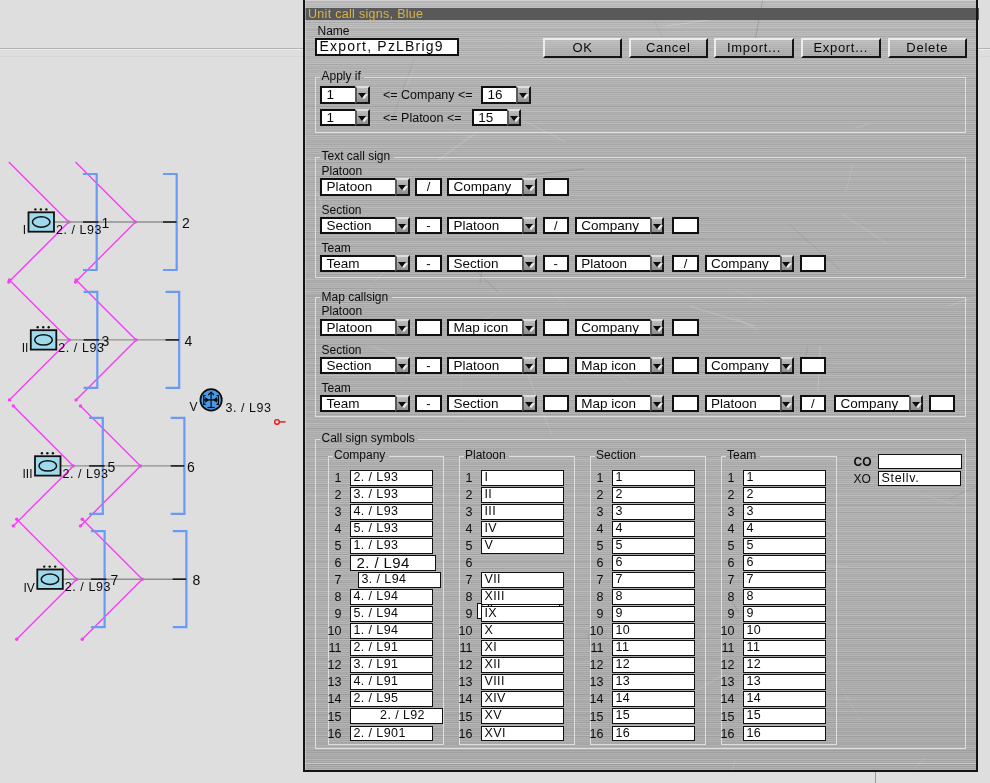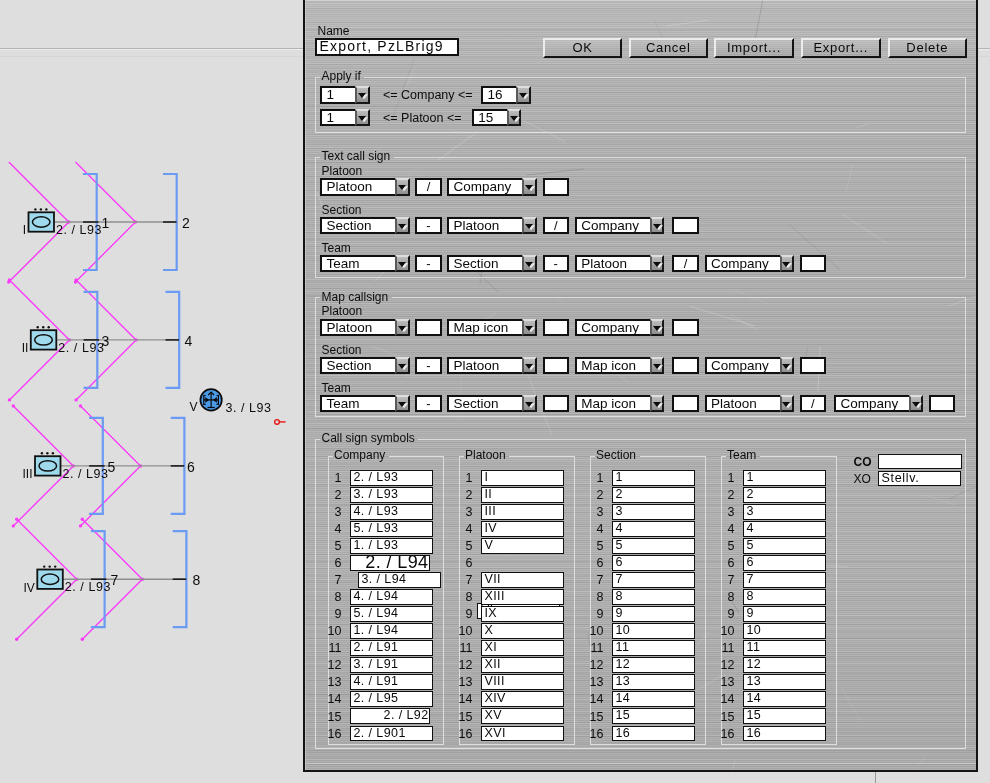--- a/index.html
+++ b/index.html
@@ -150,20 +150,21 @@
       <line x1="652" y1="505" x2="621" y2="495" stroke="rgba(255,255,255,0.12)" stroke-width="0.8"></line>
       <line x1="646" y1="499" x2="685" y2="481" stroke="rgba(70,70,70,0.18)" stroke-width="0.8"></line>
       <line x1="550" y1="165" x2="543" y2="191" stroke="rgba(255,255,255,0.14)" stroke-width="0.8"></line>
       <line x1="176" y1="323" x2="193" y2="313" stroke="rgba(255,255,255,0.16)" stroke-width="0.8"></line>
       <line x1="390" y1="692" x2="422" y2="674" stroke="rgba(255,255,255,0.19)" stroke-width="0.8"></line>
       <line x1="351" y1="19" x2="366" y2="53" stroke="rgba(70,70,70,0.10)" stroke-width="0.8"></line>
       <line x1="119" y1="365" x2="68" y2="346" stroke="rgba(255,255,255,0.16)" stroke-width="0.8"></line>
       <line x1="372" y1="601" x2="355" y2="594" stroke="rgba(255,255,255,0.14)" stroke-width="0.8"></line>
       <line x1="515" y1="391" x2="517" y2="346" stroke="rgba(255,255,255,0.26)" stroke-width="0.8"></line>
     </svg>
+<div style="position:absolute;left:2px;top:7.5px;width:671px;height:12px;background:#595959;font-size:12.5px;letter-spacing:0.3px;line-height:12.5px;color:#d9b44a;padding-left:3px;overflow:visible;white-space:nowrap;">Unit call signs, Blue</div>
 <div style="position:absolute;left:14.5px;top:23px;height:16px;line-height:16px;font-size:12px;color:#0d0d0d;text-align:left;white-space:nowrap;">Name</div>
 <div style="position:absolute;left:11.5px;top:38px;width:137px;height:13.5px;background:#fff;border:2px solid #101010;font-size:14px;line-height:13.5px;color:#0a0a0a;letter-spacing:1.2px;padding-left:3px;text-align:left;white-space:nowrap;overflow:hidden;">Export, PzLBrig9</div>
 <div style="position:absolute;left:240px;top:38px;width:75px;height:15.5px;background-image:repeating-linear-gradient(0deg, rgba(255,255,255,0.09) 0 1px, rgba(0,0,0,0.03) 1px 2px),linear-gradient(180deg,#bfbfbf,#a8a8a8);border:2px solid;border-color:#ececec #141414 #141414 #ececec;font-size:13px;letter-spacing:0.7px;line-height:15.5px;text-align:center;color:#0a0a0a;">OK</div>
 <div style="position:absolute;left:325.5px;top:38px;width:75.5px;height:15.5px;background-image:repeating-linear-gradient(0deg, rgba(255,255,255,0.09) 0 1px, rgba(0,0,0,0.03) 1px 2px),linear-gradient(180deg,#bfbfbf,#a8a8a8);border:2px solid;border-color:#ececec #141414 #141414 #ececec;font-size:13px;letter-spacing:0.7px;line-height:15.5px;text-align:center;color:#0a0a0a;">Cancel</div>
 <div style="position:absolute;left:411px;top:38px;width:76px;height:15.5px;background-image:repeating-linear-gradient(0deg, rgba(255,255,255,0.09) 0 1px, rgba(0,0,0,0.03) 1px 2px),linear-gradient(180deg,#bfbfbf,#a8a8a8);border:2px solid;border-color:#ececec #141414 #141414 #ececec;font-size:13px;letter-spacing:0.7px;line-height:15.5px;text-align:center;color:#0a0a0a;">Import...</div>
 <div style="position:absolute;left:498px;top:38px;width:75.5px;height:15.5px;background-image:repeating-linear-gradient(0deg, rgba(255,255,255,0.09) 0 1px, rgba(0,0,0,0.03) 1px 2px),linear-gradient(180deg,#bfbfbf,#a8a8a8);border:2px solid;border-color:#ececec #141414 #141414 #ececec;font-size:13px;letter-spacing:0.7px;line-height:15.5px;text-align:center;color:#0a0a0a;">Export...</div>
 <div style="position:absolute;left:584.5px;top:38px;width:75.5px;height:15.5px;background-image:repeating-linear-gradient(0deg, rgba(255,255,255,0.09) 0 1px, rgba(0,0,0,0.03) 1px 2px),linear-gradient(180deg,#bfbfbf,#a8a8a8);border:2px solid;border-color:#ececec #141414 #141414 #ececec;font-size:13px;letter-spacing:0.7px;line-height:15.5px;text-align:center;color:#0a0a0a;">Delete</div>
 <div style="position:absolute;left:12px;top:76.5px;width:649px;height:55px;border:1px solid #dedede;border-top:none;"></div>
 <div style="position:absolute;left:12px;top:76.5px;width:5px;height:1px;background:#dedede;"></div>
 <div style="position:absolute;left:61.4px;top:76.5px;width:601.6px;height:1px;background:#dedede;"></div>
@@ -342,39 +343,39 @@
 <div style="position:absolute;left:46.5px;top:470px;width:78px;height:13.5px;background:#fff;border:1.5px solid #101010;font-size:12.5px;line-height:13.5px;color:#0a0a0a;letter-spacing:0.4px;padding-left:3px;text-align:left;white-space:nowrap;overflow:hidden;">2. / L93</div>
 <div style="position:absolute;left:18.5px;top:487.1px;width:20px;height:16.5px;line-height:16.5px;font-size:12.5px;color:#0d0d0d;text-align:right;white-space:nowrap;">2</div>
 <div style="position:absolute;left:46.5px;top:487px;width:78px;height:13.5px;background:#fff;border:1.5px solid #101010;font-size:12.5px;line-height:13.5px;color:#0a0a0a;letter-spacing:0.4px;padding-left:3px;text-align:left;white-space:nowrap;overflow:hidden;">3. / L93</div>
 <div style="position:absolute;left:18.5px;top:504.1px;width:20px;height:16.5px;line-height:16.5px;font-size:12.5px;color:#0d0d0d;text-align:right;white-space:nowrap;">3</div>
 <div style="position:absolute;left:46.5px;top:504.1px;width:78px;height:13.5px;background:#fff;border:1.5px solid #101010;font-size:12.5px;line-height:13.5px;color:#0a0a0a;letter-spacing:0.4px;padding-left:3px;text-align:left;white-space:nowrap;overflow:hidden;">4. / L93</div>
 <div style="position:absolute;left:18.5px;top:521.1px;width:20px;height:16.5px;line-height:16.5px;font-size:12.5px;color:#0d0d0d;text-align:right;white-space:nowrap;">4</div>
 <div style="position:absolute;left:46.5px;top:521.1px;width:78px;height:13.5px;background:#fff;border:1.5px solid #101010;font-size:12.5px;line-height:13.5px;color:#0a0a0a;letter-spacing:0.4px;padding-left:3px;text-align:left;white-space:nowrap;overflow:hidden;">5. / L93</div>
 <div style="position:absolute;left:18.5px;top:538.2px;width:20px;height:16.5px;line-height:16.5px;font-size:12.5px;color:#0d0d0d;text-align:right;white-space:nowrap;">5</div>
 <div style="position:absolute;left:46.5px;top:538.1px;width:78px;height:13.5px;background:#fff;border:1.5px solid #101010;font-size:12.5px;line-height:13.5px;color:#0a0a0a;letter-spacing:0.4px;padding-left:3px;text-align:left;white-space:nowrap;overflow:hidden;">1. / L93</div>
 <div style="position:absolute;left:18.5px;top:555.2px;width:20px;height:16.5px;line-height:16.5px;font-size:12.5px;color:#0d0d0d;text-align:right;white-space:nowrap;">6</div>
-<div style="position:absolute;left:46.5px;top:555.1px;width:78px;height:13.5px;background:#fff;border:1.5px solid #101010;font-size:18px;line-height:13.5px;color:#0a0a0a;letter-spacing:0.4px;padding-left:0;text-align:right;white-space:nowrap;overflow:hidden;">2. / L94</div>
+<div style="position:absolute;left:46.5px;top:555.1px;width:78px;height:13.5px;background:#fff;border:1.5px solid #101010;font-size:15px;line-height:13.5px;color:#0a0a0a;letter-spacing:0.4px;padding-left:6px;text-align:left;white-space:nowrap;overflow:hidden;">2. / L94</div>
 <div style="position:absolute;left:18.5px;top:572.2px;width:20px;height:16.5px;line-height:16.5px;font-size:12.5px;color:#0d0d0d;text-align:right;white-space:nowrap;">7</div>
 <div style="position:absolute;left:46.5px;top:572.2px;width:78px;height:13.5px;background:#fff;border:1.5px solid #101010;font-size:12.5px;line-height:13.5px;color:#0a0a0a;letter-spacing:0.4px;padding-left:3px;text-align:left;white-space:nowrap;overflow:hidden;margin-left:8px;">3. / L94</div>
 <div style="position:absolute;left:18.5px;top:589.3px;width:20px;height:16.5px;line-height:16.5px;font-size:12.5px;color:#0d0d0d;text-align:right;white-space:nowrap;">8</div>
 <div style="position:absolute;left:46.5px;top:589.2px;width:78px;height:13.5px;background:#fff;border:1.5px solid #101010;font-size:12.5px;line-height:13.5px;color:#0a0a0a;letter-spacing:0.4px;padding-left:3px;text-align:left;white-space:nowrap;overflow:hidden;">4. / L94</div>
 <div style="position:absolute;left:18.5px;top:606.3px;width:20px;height:16.5px;line-height:16.5px;font-size:12.5px;color:#0d0d0d;text-align:right;white-space:nowrap;">9</div>
 <div style="position:absolute;left:46.5px;top:606.2px;width:78px;height:13.5px;background:#fff;border:1.5px solid #101010;font-size:12.5px;line-height:13.5px;color:#0a0a0a;letter-spacing:0.4px;padding-left:3px;text-align:left;white-space:nowrap;overflow:hidden;">5. / L94</div>
 <div style="position:absolute;left:18.5px;top:623.3px;width:20px;height:16.5px;line-height:16.5px;font-size:12.5px;color:#0d0d0d;text-align:right;white-space:nowrap;">10</div>
 <div style="position:absolute;left:46.5px;top:623.3px;width:78px;height:13.5px;background:#fff;border:1.5px solid #101010;font-size:12.5px;line-height:13.5px;color:#0a0a0a;letter-spacing:0.4px;padding-left:3px;text-align:left;white-space:nowrap;overflow:hidden;">1. / L94</div>
 <div style="position:absolute;left:18.5px;top:640.3px;width:20px;height:16.5px;line-height:16.5px;font-size:12.5px;color:#0d0d0d;text-align:right;white-space:nowrap;">11</div>
 <div style="position:absolute;left:46.5px;top:640.3px;width:78px;height:13.5px;background:#fff;border:1.5px solid #101010;font-size:12.5px;line-height:13.5px;color:#0a0a0a;letter-spacing:0.4px;padding-left:3px;text-align:left;white-space:nowrap;overflow:hidden;">2. / L91</div>
 <div style="position:absolute;left:18.5px;top:657.4px;width:20px;height:16.5px;line-height:16.5px;font-size:12.5px;color:#0d0d0d;text-align:right;white-space:nowrap;">12</div>
 <div style="position:absolute;left:46.5px;top:657.3px;width:78px;height:13.5px;background:#fff;border:1.5px solid #101010;font-size:12.5px;line-height:13.5px;color:#0a0a0a;letter-spacing:0.4px;padding-left:3px;text-align:left;white-space:nowrap;overflow:hidden;">3. / L91</div>
 <div style="position:absolute;left:18.5px;top:674.4px;width:20px;height:16.5px;line-height:16.5px;font-size:12.5px;color:#0d0d0d;text-align:right;white-space:nowrap;">13</div>
 <div style="position:absolute;left:46.5px;top:674.4px;width:78px;height:13.5px;background:#fff;border:1.5px solid #101010;font-size:12.5px;line-height:13.5px;color:#0a0a0a;letter-spacing:0.4px;padding-left:3px;text-align:left;white-space:nowrap;overflow:hidden;">4. / L91</div>
 <div style="position:absolute;left:18.5px;top:691.4px;width:20px;height:16.5px;line-height:16.5px;font-size:12.5px;color:#0d0d0d;text-align:right;white-space:nowrap;">14</div>
 <div style="position:absolute;left:46.5px;top:691.4px;width:78px;height:13.5px;background:#fff;border:1.5px solid #101010;font-size:12.5px;line-height:13.5px;color:#0a0a0a;letter-spacing:0.4px;padding-left:3px;text-align:left;white-space:nowrap;overflow:hidden;">2. / L95</div>
 <div style="position:absolute;left:18.5px;top:708.5px;width:20px;height:16.5px;line-height:16.5px;font-size:12.5px;color:#0d0d0d;text-align:right;white-space:nowrap;">15</div>
-<div style="position:absolute;left:46.5px;top:708.4px;width:78px;height:13.5px;background:#fff;border:1.5px solid #101010;font-size:12.5px;line-height:13.5px;color:#0a0a0a;letter-spacing:0.4px;padding-left:0;text-align:right;white-space:nowrap;overflow:hidden;">2. / L92</div>
+<div style="position:absolute;left:46.5px;top:708.4px;width:78px;height:13.5px;background:#fff;border:1.5px solid #101010;font-size:12.5px;line-height:13.5px;color:#0a0a0a;letter-spacing:0.4px;padding-left:13px;text-align:center;white-space:nowrap;overflow:hidden;">2. / L92</div>
 <div style="position:absolute;left:18.5px;top:725.5px;width:20px;height:16.5px;line-height:16.5px;font-size:12.5px;color:#0d0d0d;text-align:right;white-space:nowrap;">16</div>
 <div style="position:absolute;left:46.5px;top:725.5px;width:78px;height:13.5px;background:#fff;border:1.5px solid #101010;font-size:12.5px;line-height:13.5px;color:#0a0a0a;letter-spacing:0.4px;padding-left:3px;text-align:left;white-space:nowrap;overflow:hidden;">2. / L901</div>
 <div style="position:absolute;left:155.5px;top:455.5px;width:114px;height:288px;border:1px solid #dedede;border-top:none;"></div>
 <div style="position:absolute;left:155.5px;top:455.5px;width:5px;height:1px;background:#dedede;"></div>
 <div style="position:absolute;left:206.2px;top:455.5px;width:65.3px;height:1px;background:#dedede;"></div>
 <div style="position:absolute;left:162px;top:448px;height:15px;line-height:15px;font-size:12px;color:#0d0d0d;white-space:nowrap;">Platoon</div>
 <div style="position:absolute;left:149.5px;top:470.1px;width:20px;height:16.5px;line-height:16.5px;font-size:12.5px;color:#0d0d0d;text-align:right;white-space:nowrap;">1</div>
 <div style="position:absolute;left:177.5px;top:470px;width:78px;height:13.5px;background:#fff;border:1.5px solid #101010;font-size:12.5px;line-height:13.5px;color:#0a0a0a;letter-spacing:0.4px;padding-left:3px;text-align:left;white-space:nowrap;overflow:hidden;">I</div>
 <div style="position:absolute;left:149.5px;top:487.1px;width:20px;height:16.5px;line-height:16.5px;font-size:12.5px;color:#0d0d0d;text-align:right;white-space:nowrap;">2</div>
 <div style="position:absolute;left:177.5px;top:487px;width:78px;height:13.5px;background:#fff;border:1.5px solid #101010;font-size:12.5px;line-height:13.5px;color:#0a0a0a;letter-spacing:0.4px;padding-left:3px;text-align:left;white-space:nowrap;overflow:hidden;">II</div>

